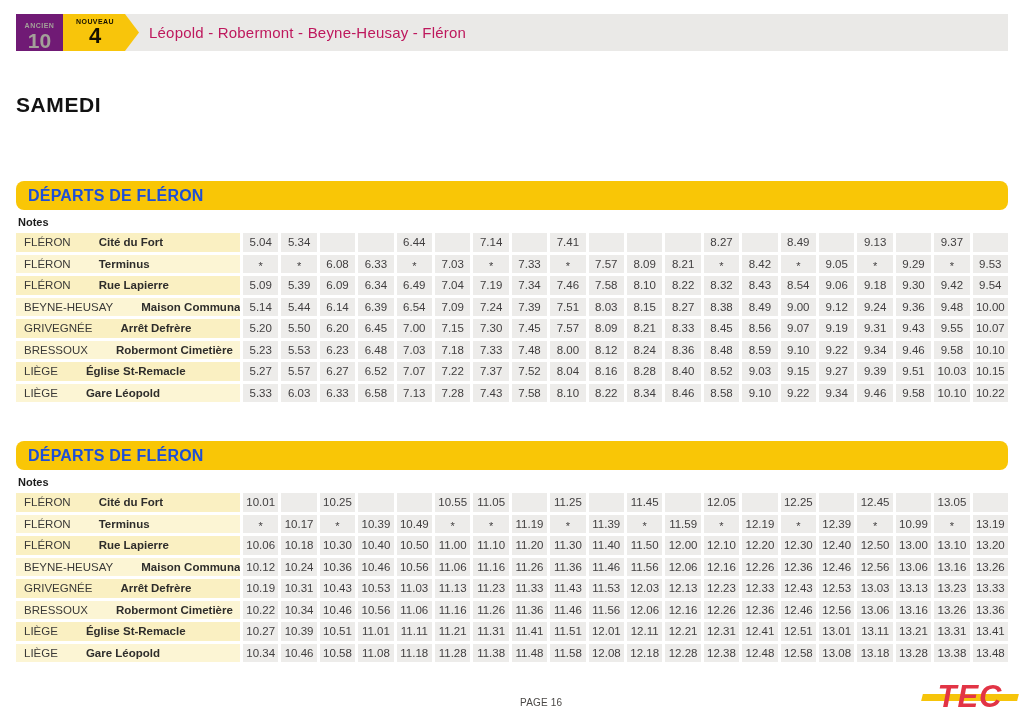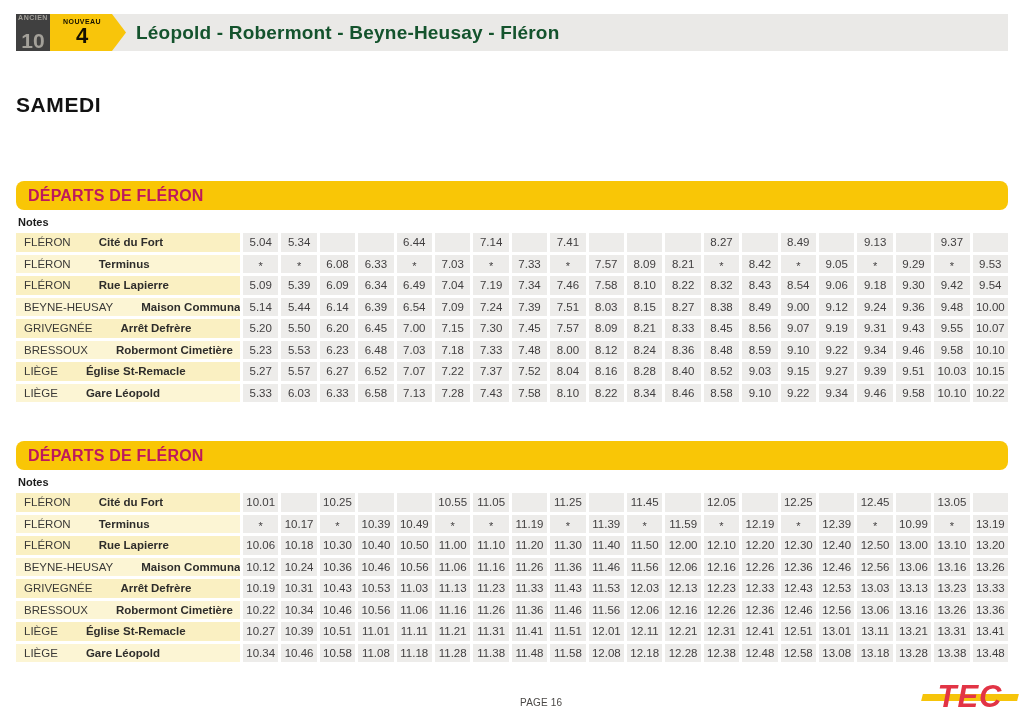--- a/index.html
+++ b/index.html
@@ -15,27 +15,27 @@
   }
 
   
   .route-header {
     display: flex;
     align-items: stretch;
     margin-top: 14px;
     height: 37px;
   }
   .badge-old {
-    width: 34px;
-    background: #404040;
+    width: 47px;
+    background: #701a75;
     color: #a3a099;
     display: flex;
     flex-direction: column;
     align-items: center;
-    justify-content: space-between;
+    justify-content: flex-end;
     line-height: 1;
     flex: 0 0 auto;
   }
   .badge-old .small-label { font-size: 7px; font-weight: bold; letter-spacing: .5px; }
   .badge-old .big-number { font-size: 21px; font-weight: bold; margin-top: 1px; }
   .badge-new {
     width: 76px;
     flex: 0 0 auto;
     background: #f8c50b;
     color: #151001;
@@ -53,23 +53,23 @@
   .badge-new .big-number { font-size: 22px; font-weight: bold; }
   .route-title-bar {
     flex: 1 1 auto;
     background: #eae9e7;
     margin-left: -14px;
     display: flex;
     align-items: center;
     padding-left: 24px;
   }
   .route-title-bar h1 {
-    font-size: 19px;
-    font-weight: bold;
-    color: #14532d;
+    font-size: 15px;
+    font-weight: normal;
+    color: #be185d;
     letter-spacing: .2px;
   }
 
   
   .day-title {
     margin-top: 42px;
     font-size: 21px;
     font-weight: bold;
     letter-spacing: .6px;
     color: #121212;
@@ -82,21 +82,21 @@
     height: 29px;
     background: #f9c606;
     border-radius: 8px;
     display: flex;
     align-items: center;
     padding-left: 12px;
   }
   .section-bar .section-title {
     font-size: 16px;
     font-weight: bold;
-    color: #be185d;
+    color: #1d4ed8;
     letter-spacing: .2px;
   }
   .notes-label {
     margin: 6px 0 4px 2px;
     font-size: 11px;
     font-weight: bold;
     color: #1c1c1c;
     height: 13px;
     line-height: 13px;
   }

